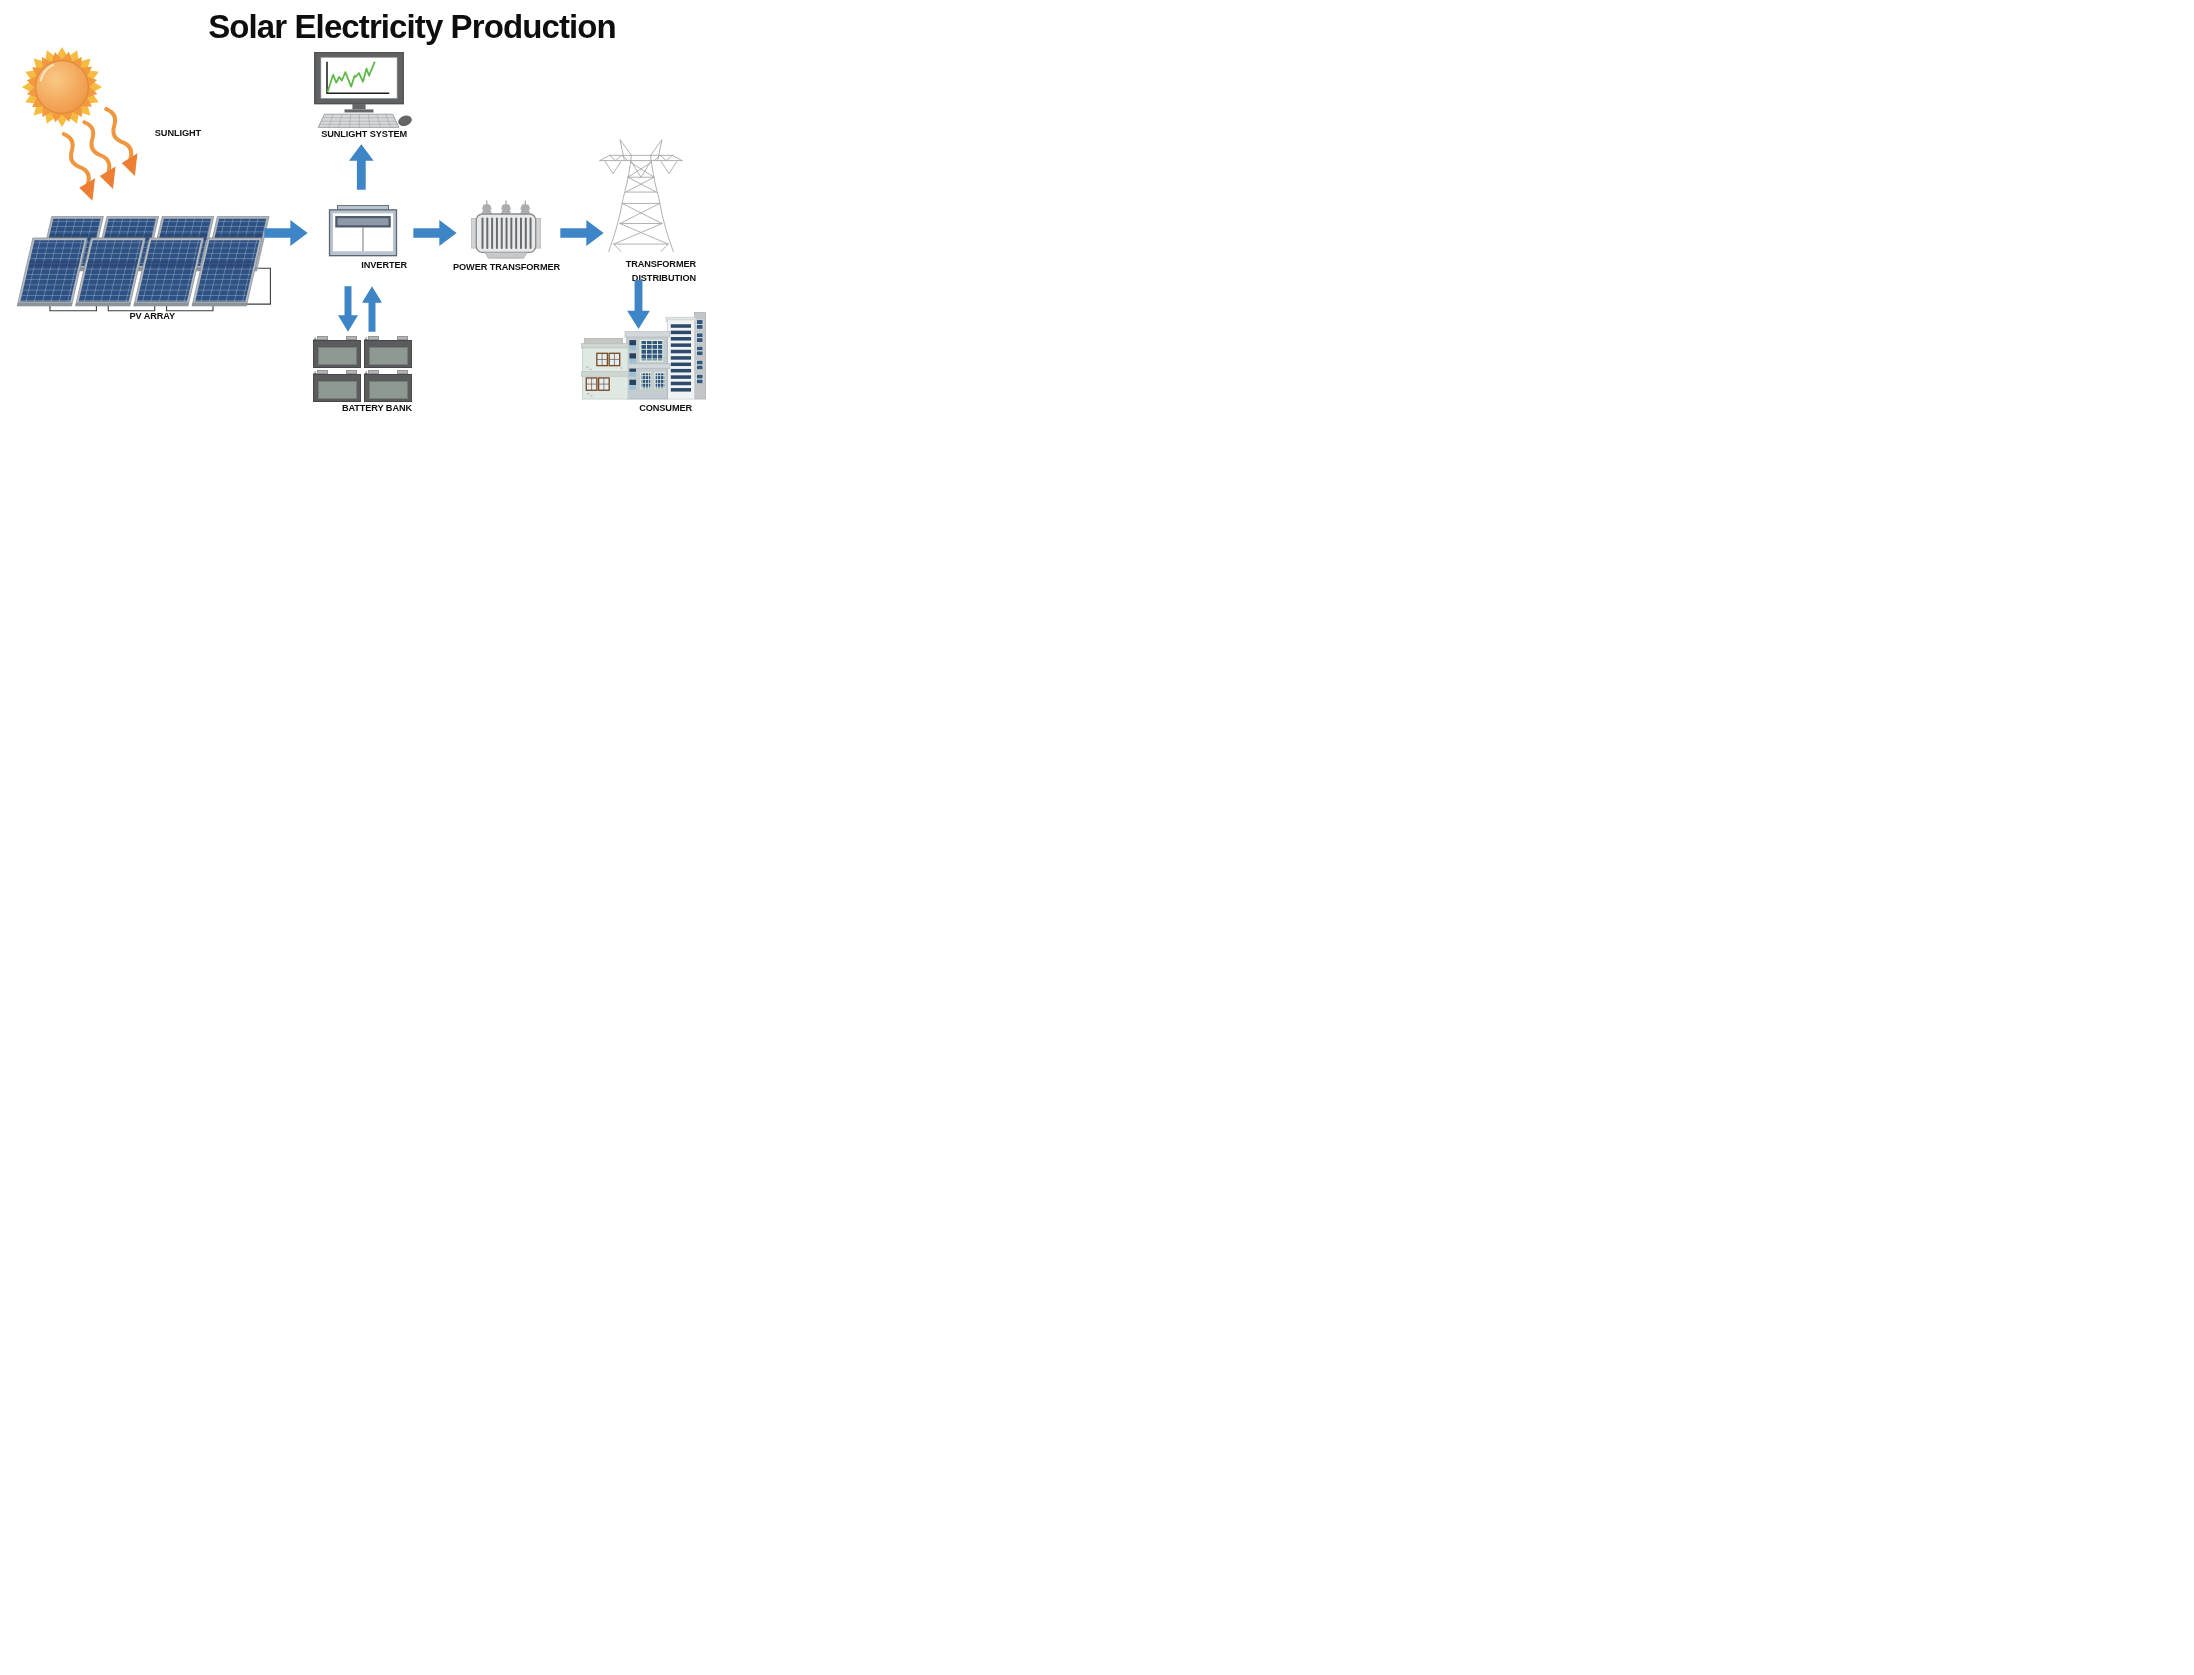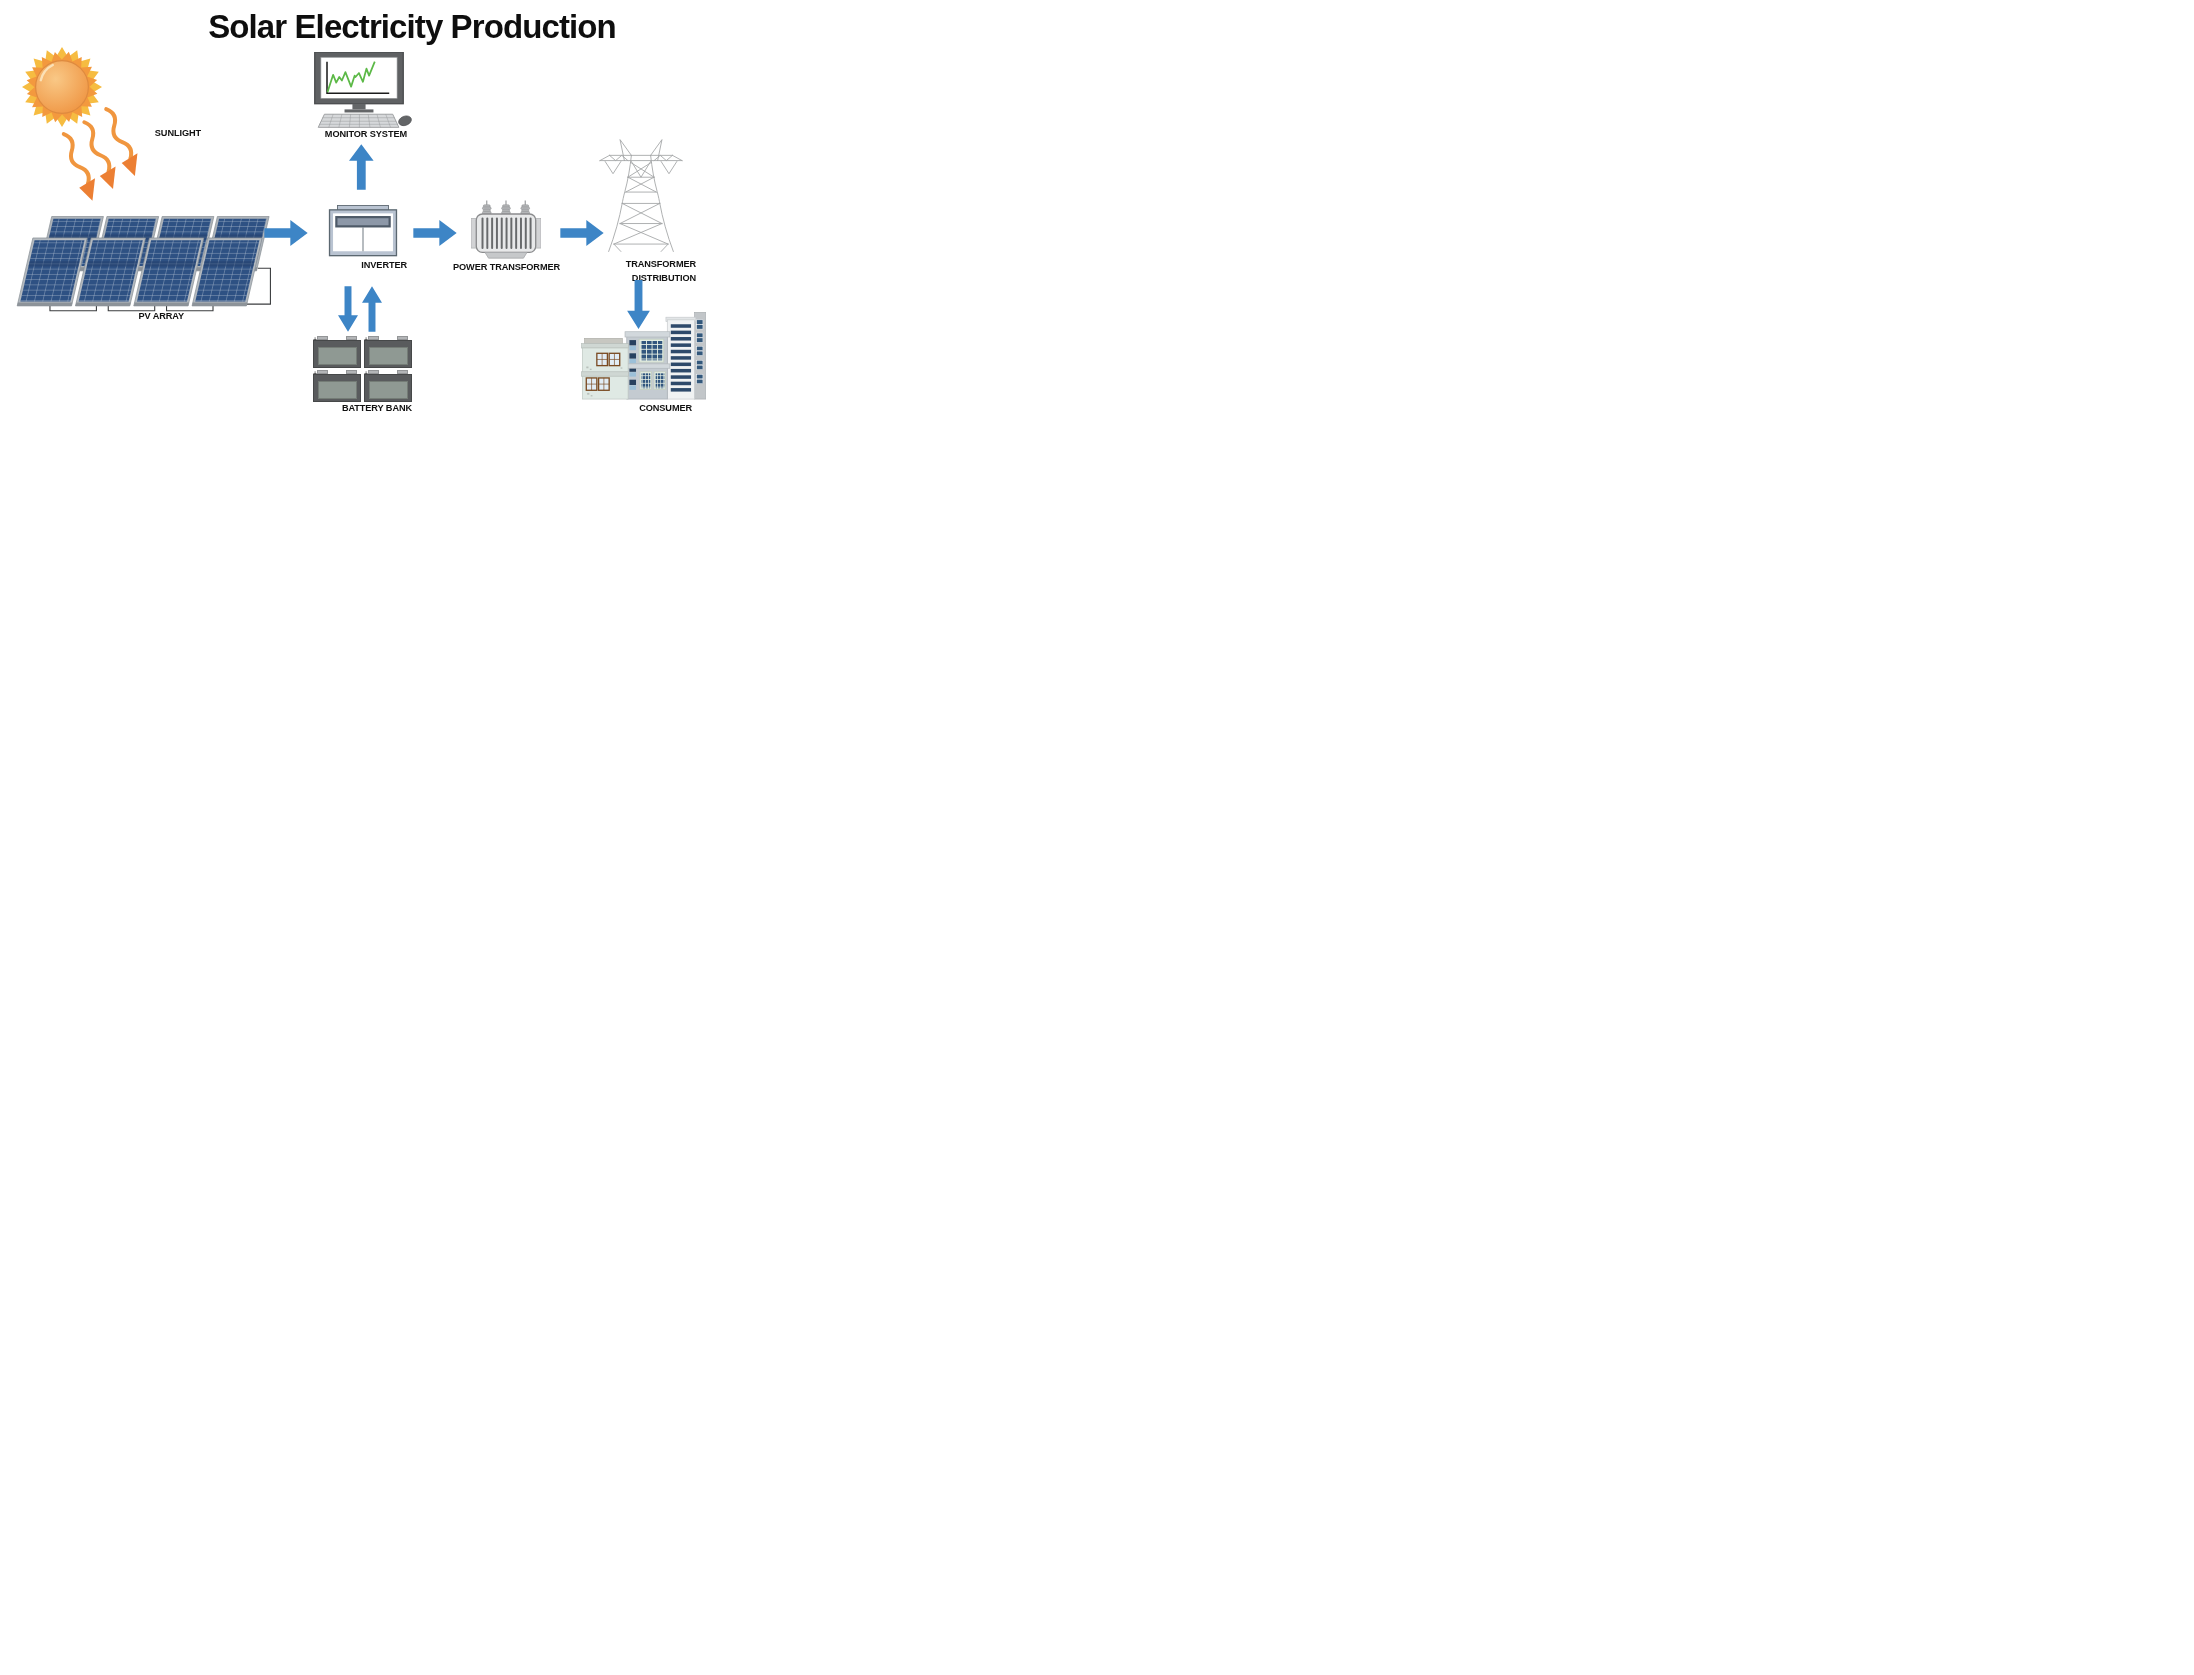--- a/index.html
+++ b/index.html
@@ -144,38 +144,38 @@
       <g transform="translate(446,57) skewX(-13)">
         <rect width="124" height="155" fill="#b4bac0" stroke="#888e94" stroke-width="1.5"></rect>
         <rect x="5" y="5" width="114" height="140" style="fill:var(--panel_blue)"></rect>
         <rect x="5" y="5" width="114" height="140" fill="url(#cells)"></rect>
         <rect x="5" y="53" width="114" height="12" fill="#24406b" opacity="0.55"></rect>
         <rect y="147" width="124" height="8" fill="#8d9399"></rect>
       </g>
     </g>
   </svg>
 
-  <div class="lbl" style="left:96px;top:311px;width:88px;">PV ARRAY</div>
+  <div class="lbl" style="left:87px;top:311px;width:88px;">PV ARRAY</div>
 
   <svg class="abs" style="left:312px;top:52px;" width="101" height="78" viewBox="0 0 230 178">
     <rect x="6" y="0" width="202" height="118" fill="#5f6163" stroke="#4a4c4e" stroke-width="3"></rect>
     <rect x="20" y="12" width="174" height="94" fill="#ffffff" stroke="#8b8d8f" stroke-width="1.5"></rect>
     <path d="M34,22 V94 H176" stroke="#1c1c1c" stroke-width="3.5" fill="none"></path>
     <polyline points="35,92 48,52 55,70 62,57 68,65 76,46 89,79 97,54 99,57 107,48 116,68 124,38 130,54 143,22" fill="none" style="stroke:var(--chart_green)" stroke-width="4" stroke-linejoin="round"></polyline>
     <rect x="92" y="118" width="30" height="13" fill="#646668"></rect>
     <rect x="74" y="131" width="66" height="7" fill="#646668"></rect>
     <polygon points="28,142 184,142 198,172 14,172" fill="#d6d8da" stroke="#96989a" stroke-width="2"></polygon>
     <g stroke="#96989a" stroke-width="1.1" fill="none">
       <path d="M24,150 H188 M21,158 H192 M17,165 H195"></path>
       <path d="M48,142 L38,172 M68,142 L61,172 M88,142 L85,172 M108,142 L108,172 M128,142 L132,172 M148,142 L156,172 M168,142 L179,172"></path>
     </g>
     <ellipse cx="212" cy="157" rx="15" ry="10.5" fill="#636567" stroke="#4a4c4e" stroke-width="1.5" transform="rotate(-20 212 157)"></ellipse>
   </svg>
 
-  <div class="lbl" style="left:319px;top:129px;width:88px;">MONITOR SYSTEM</div>
+  <div class="lbl" style="left:319px;top:129px;width:88px;">SUNLIGHT SYSTEM</div>
 
   <svg class="abs" style="left:349px;top:144px;" width="24.6" height="46" viewBox="0 0 56 104">
     <polygon points="28,0 56,38 38,38 38,104 18,104 18,38 0,38" style="fill:var(--arrow_blue)"></polygon>
   </svg>
 
   <svg class="abs" style="left:264px;top:220px;" width="44" height="26" viewBox="0 0 100 60">
     <polygon points="0,19 60,19 60,0 100,30 60,60 60,41 0,41" style="fill:var(--arrow_blue)"></polygon>
   </svg>
 
   <svg class="abs" style="left:326px;top:205px;" width="74" height="52" viewBox="0 0 168 118">

